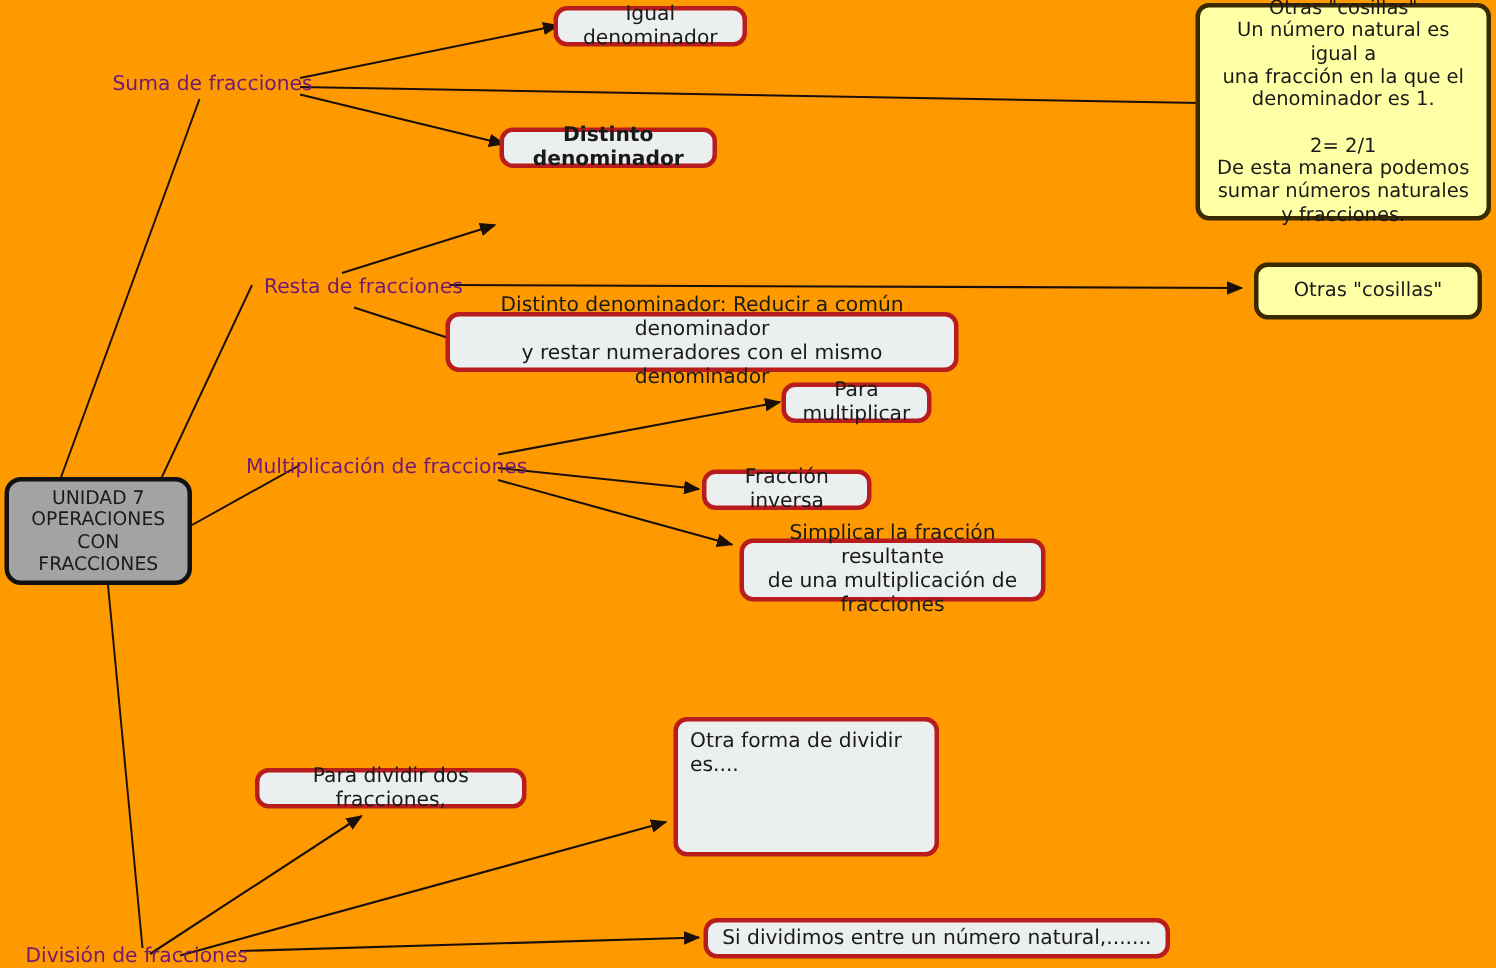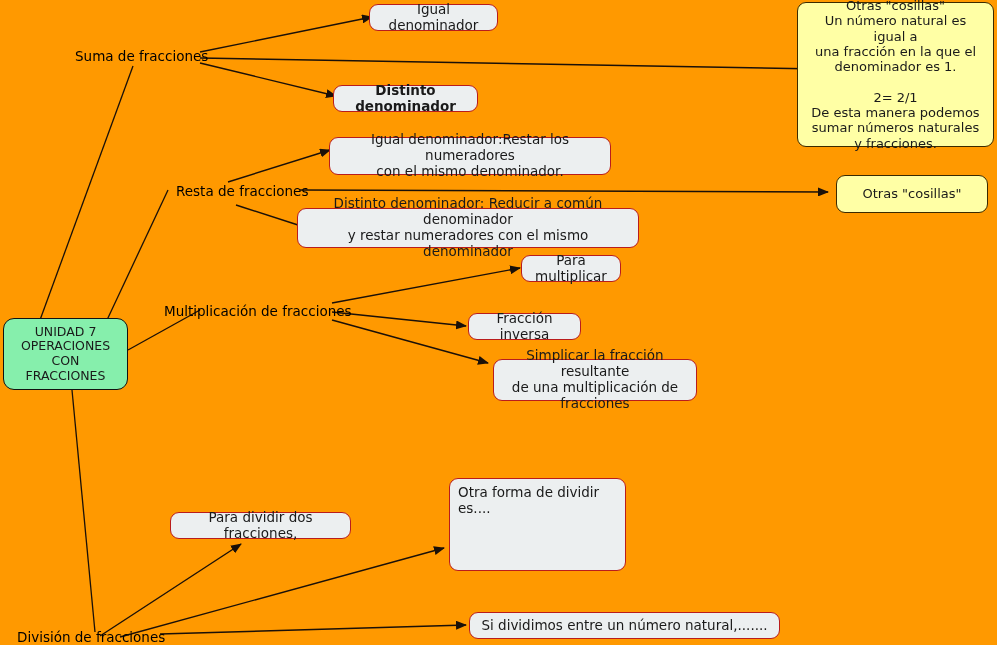--- a/index.html
+++ b/index.html
@@ -19,55 +19,55 @@
     position: absolute;
     left: 0;
     top: 0;
     width: 997px;
     height: 645px;
     pointer-events: none;
   }
   .node {
     position: absolute;
     box-sizing: border-box;
-    border: 1px solid #b91c1c;
+    border: 3px solid #b91c1c;
     border-radius: 9px;
     display: flex;
     align-items: center;
     justify-content: center;
     text-align: center;
     color: #1a1a1a;
     line-height: 1.18;
     padding: 3px 9px;
     white-space: pre-line;
   }
   .node.plain {
     background: #eceff0;
     font-size: 13.5px;
   }
   .node.yellow {
     background: #ffffa5;
     border-color: #3a2a00;
     font-size: 13px;
   }
   .node.root {
-    background: #86efac;
+    background: #a3a3a3;
     border-color: #111111;
     font-size: 12.5px;
     border-radius: 11px;
   }
   .node.topleft {
     align-items: flex-start;
     justify-content: flex-start;
     text-align: left;
     padding: 6px 8px;
   }
   .label {
     position: absolute;
-    color: #000000;
+    color: #701a75;
     font-size: 13.5px;
     white-space: nowrap;
     line-height: 1;
   }
 </style>
 </head>
 <body>
 
 <div id="canvas">
 
@@ -130,24 +130,20 @@
 Un número natural es igual a
 una fracción en la que el
 denominador es 1.
 
 2= 2/1
 De esta manera podemos
 sumar números naturales
 y fracciones.</span>
   </div>
 
-  <div class="node plain" style="left:329px; top:137px; width:282px; height:38px;">
-    <span>Igual denominador:Restar los numeradores
-con el mismo denominador.</span>
-  </div>
 
   <div class="node plain" style="left:297px; top:208px; width:342px; height:40px;">
     <span>Distinto denominador: Reducir a común denominador
 y restar numeradores  con el mismo denominador</span>
   </div>
 
   <div class="node yellow" style="left:836px; top:175px; width:152px; height:38px;">
     <span>Otras "cosillas"</span>
   </div>
 

